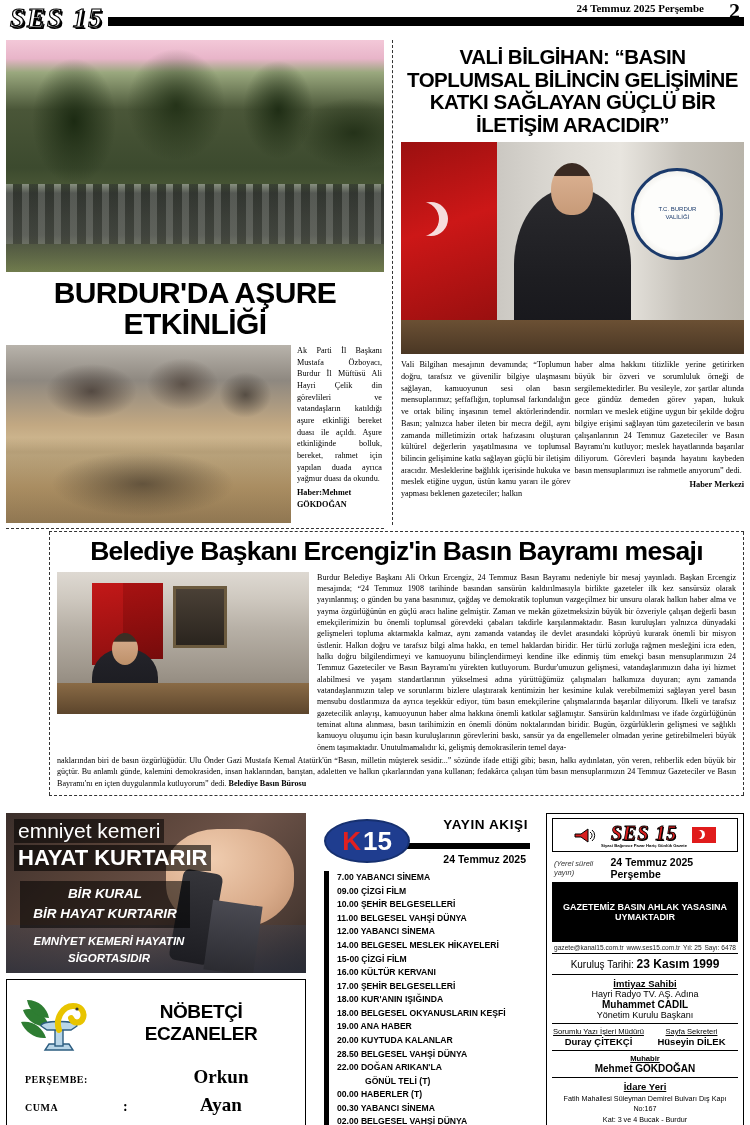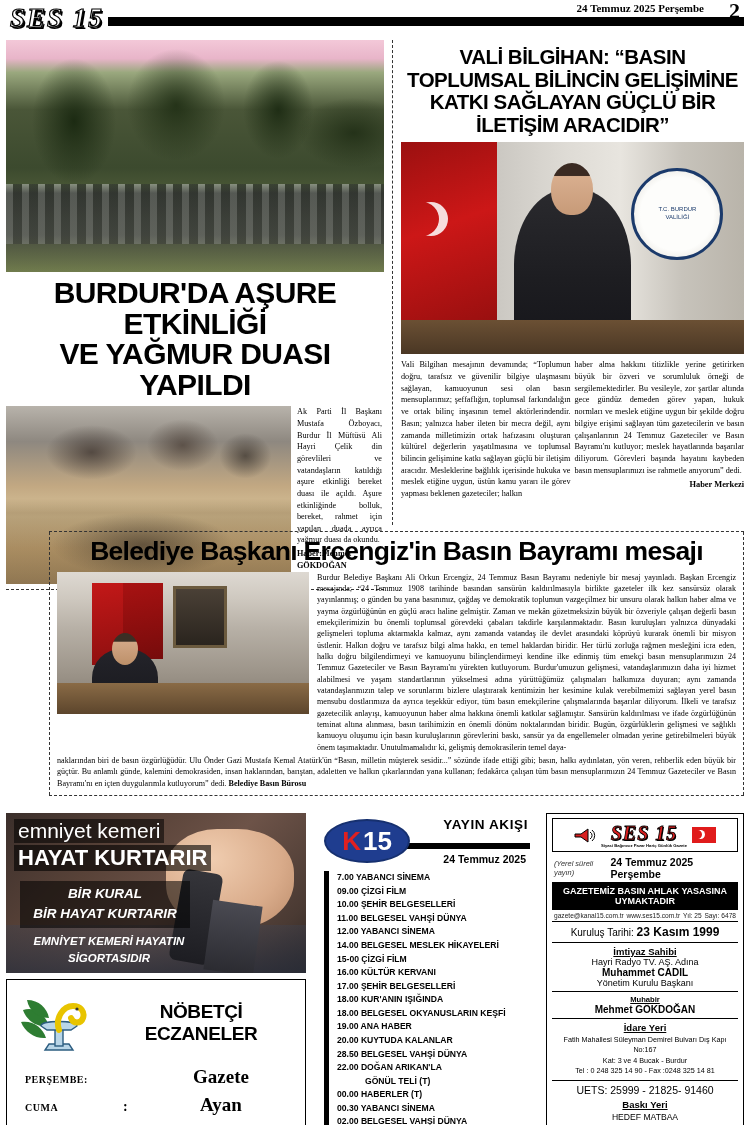--- a/index.html
+++ b/index.html
@@ -305,21 +305,21 @@
     font-size:20px; color:#d81f1f; letter-spacing:1px;
     -webkit-text-stroke:.8px #000; text-shadow:1px 1px 0 #000;
   }
   .imp-tr { width:24px; height:16px; background:#e01b1b; position:relative; flex:none; }
   .imp-tr:after{ content:""; position:absolute; left:4px; top:3px; width:9px; height:9px;
     border-radius:50%; box-shadow: inset -3px 0 0 0 #fff; }
   .imp-slogan { font-size:4.2px; text-align:center; font-weight:bold; margin-top:-2px; }
   .imp-line1 { display:flex; align-items:baseline; justify-content:space-between; padding:1px 2px; }
   .imp-yerel { font-style:italic; font-size:7.4px; color:#333; }
   .imp-date { font-weight:bold; font-size:10.5px; }
-  .imp-black { background:#000; color:#fff; text-align:center; font-weight:bold; font-size:9px; padding:4px 0; margin-top:1px; }
+  .imp-black { background:#000; color:#fff; text-align:center; font-weight:bold; font-size:9px; padding:20px 0; margin-top:1px; }
   .imp-contacts { display:flex; justify-content:space-between; font-size:6.6px; color:#222; padding:2px 2px; border-bottom:1px solid #000; }
   .imp-kurulus { text-align:center; font-size:10px; padding:3px 0; border-bottom:1px solid #000; }
   .imp-kurulus b { font-size:12px; }
   .imp-sec { text-align:center; padding:3px 0; border-bottom:1px solid #000; }
   .imp-sec .t { font-weight:bold; font-size:9.5px; text-decoration:underline; }
   .imp-sec .s { font-size:9px; }
   .imp-sec .b { font-weight:bold; font-size:10px; }
   .imp-two { display:flex; border-bottom:1px solid #000; padding:3px 0; }
   .imp-two > div { flex:1; text-align:center; }
   .imp-two .t { font-size:7.6px; text-decoration:underline; }
@@ -343,21 +343,20 @@
     <div class="mast-date">24 Temmuz 2025 Perşembe</div>
     <div class="mast-pageno">2</div>
   </div>
 
   <div class="top-area">
 
     <div class="top-left">
       <div class="photo photo-park"></div>
       <div class="headline-main">
         <div>BURDUR'DA AŞURE ETKİNLİĞİ</div>
-        <div>VE YAĞMUR DUASI YAPILDI</div>
       </div>
       <div class="lower-left">
         <div class="photo photo-ashure"></div>
         <div class="sidecol">
           <span>Ak Parti İl Başkanı Mustafa Özboyacı, Burdur İl Müftüsü Ali Hayri Çelik din görevlileri ve vatandaşların katıldığı aşure etkinliği  bereket duası ile açıldı. Aşure etkinliğinde bolluk, bereket, rahmet için yapılan duada ayrıca yağmur duası da okundu.</span>
           <span class="byline">Haber:Mehmet GÖKDOĞAN</span>
         </div>
       </div>
       <div class="dashed-b"></div>
     </div>
@@ -430,21 +429,21 @@
               <path d="M26 38 C26 32 62 32 62 38 L56 42 L32 42 Z" fill="#b9d6e8" stroke="#2c5d80" stroke-width="1.4"></path>
               <path d="M44 42 C40 30 48 18 58 18 C66 18 70 24 68 30 C66 36 58 36 56 30" fill="none" stroke="#e8c400" stroke-width="6" stroke-linecap="round"></path>
               <circle cx="62" cy="21" r="1.6" fill="#333"></circle>
             </svg>
           </div>
           <div class="ecz-title">NÖBETÇİ ECZANELER</div>
         </div>
         <div class="ecz-row">
           <div class="ecz-day">PERŞEMBE:</div>
           <div class="ecz-colon"></div>
-          <div class="ecz-name">Gazete</div>
+          <div class="ecz-name">Orkun</div>
         </div>
         <div class="ecz-row">
           <div class="ecz-day">CUMA</div>
           <div class="ecz-colon">:</div>
           <div class="ecz-name">Ayan</div>
         </div>
       </div>
     </div>
 
     <div class="bm">
@@ -523,20 +522,30 @@
           <b>23 Kasım 1999</b>
         </div>
 
         <div class="imp-sec">
           <div class="t">İmtiyaz Sahibi</div>
           <div class="s">Hayri Radyo TV. AŞ. Adına</div>
           <div class="b">Muhammet CADIL</div>
           <div class="s">Yönetim Kurulu Başkanı</div>
         </div>
 
+        <div class="imp-two">
+          <div>
+            <div class="t">Sorumlu Yazı İşleri Müdürü</div>
+            <div class="b">Duray ÇİTEKÇİ</div>
+          </div>
+          <div>
+            <div class="t">Sayfa Sekreteri</div>
+            <div class="b">Hüseyin DİLEK</div>
+          </div>
+        </div>
 
         <div class="imp-sec">
           <div class="t" style="font-size:7.6px">Muhabir</div>
           <div class="b">Mehmet GÖKDOĞAN</div>
         </div>
 
         <div class="imp-sec" style="border-bottom:none;padding-bottom:0">
           <div class="t">İdare Yeri</div>
         </div>
         <div class="imp-addr">

